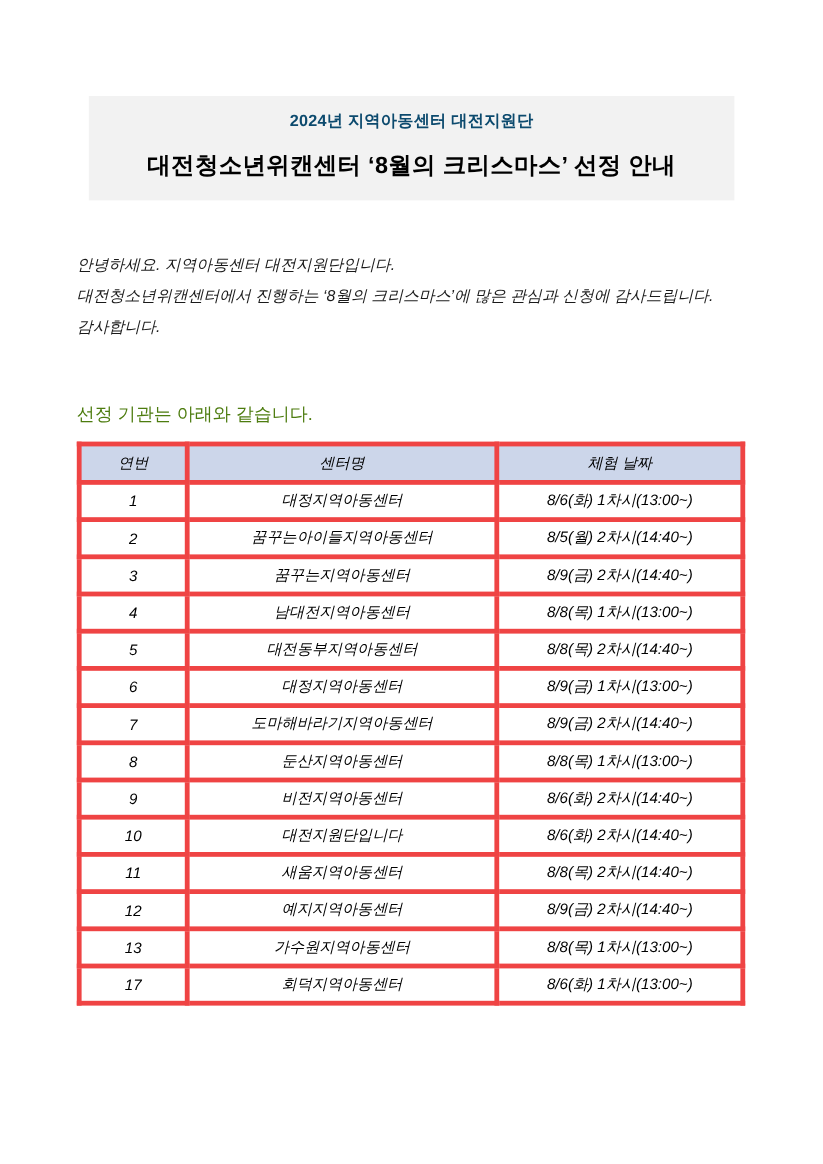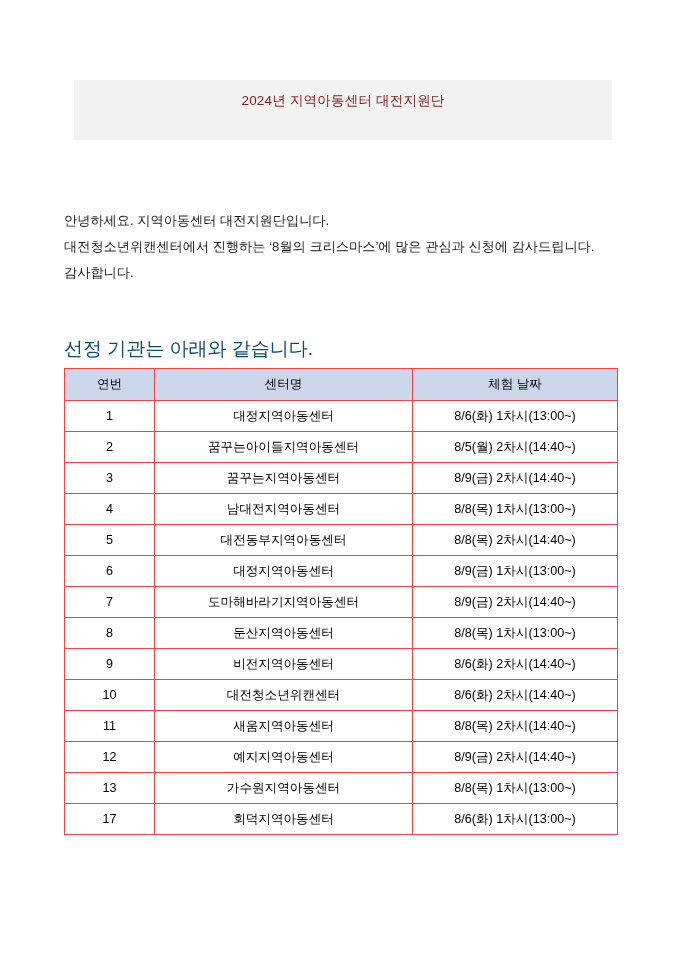--- a/index.html
+++ b/index.html
@@ -28,23 +28,23 @@
     left: 74px;
     top: 80px;
     width: 538px;
     background: #f2f2f2;
     padding: 12px 0 16px 0;
     text-align: center;
     box-sizing: border-box;
   }
   .header-line1 {
     font-size: 13.5px;
-    font-weight: normal;
+    font-weight: bold;
     letter-spacing: 0.2px;
-    color: #7f1d1d;
+    color: #0c4a6e;
     margin-bottom: 14px;
   }
   .header-line2 {
     font-size: 19.5px;
     font-weight: bold;
     letter-spacing: 0.3px;
     color: #000;
     white-space: nowrap;
   }
 
@@ -54,70 +54,73 @@
     left: 64px;
     top: 208px;
     width: 570px;
     font-size: 13.2px;
     line-height: 26px;
     color: #1a1a1a;
   }
   .body-text p {
     margin: 0;
     white-space: nowrap;
+    font-style: italic;
   }
   .lead-line {
     position: absolute;
     left: 64px;
     top: 336px;
-    font-size: 19px;
-    color: #0c4a6e;
+    font-size: 15px;
+    color: #4d7c0f;
     white-space: nowrap;
   }
 
   
   .table-wrap {
     position: absolute;
     left: 64px;
     top: 368px;
     width: 553px;
   }
   table.selection-table {
     border-collapse: collapse;
     width: 553px;
     table-layout: fixed;
   }
   table.selection-table th,
   table.selection-table td {
-    border: 1px solid #ef4444;
+    border: 4px solid #ef4444;
     height: 31px;
     font-size: 12.6px;
     text-align: center;
     vertical-align: middle;
     padding: 0 4px;
     box-sizing: border-box;
     white-space: nowrap;
     color: #000;
+    font-style: italic;
   }
   table.selection-table thead th {
     background: #ccd6ea;
     font-weight: normal;
     height: 32px;
   }
   col.col-no    { width: 90px; }
   col.col-name  { width: 258px; }
   col.col-date  { width: 205px; }
 </style>
 </head>
 <body>
 
 <div class="page">
 
   <div class="header-block">
     <div class="header-line1">2024년 지역아동센터 대전지원단</div>
+    <div class="header-line2">대전청소년위캔센터  ‘8월의 크리스마스’  선정 안내</div>
   </div>
 
   <div class="body-text">
     <p>안녕하세요. 지역아동센터  대전지원단입니다.</p>
     <p>대전청소년위캔센터에서 진행하는 ‘8월의 크리스마스’에 많은 관심과 신청에 감사드립니다.</p>
     <p>감사합니다.</p>
   </div>
 
   <div class="lead-line">선정  기관는  아래와  같습니다.</div>
 
@@ -176,21 +179,21 @@
           <td>둔산지역아동센터</td>
           <td>8/8(목)  1차시(13:00~)</td>
         </tr>
         <tr>
           <td>9</td>
           <td>비전지역아동센터</td>
           <td>8/6(화)  2차시(14:40~)</td>
         </tr>
         <tr>
           <td>10</td>
-          <td>대전청소년위캔센터</td>
+          <td>대전지원단입니다</td>
           <td>8/6(화)  2차시(14:40~)</td>
         </tr>
         <tr>
           <td>11</td>
           <td>새움지역아동센터</td>
           <td>8/8(목)  2차시(14:40~)</td>
         </tr>
         <tr>
           <td>12</td>
           <td>예지지역아동센터</td>

